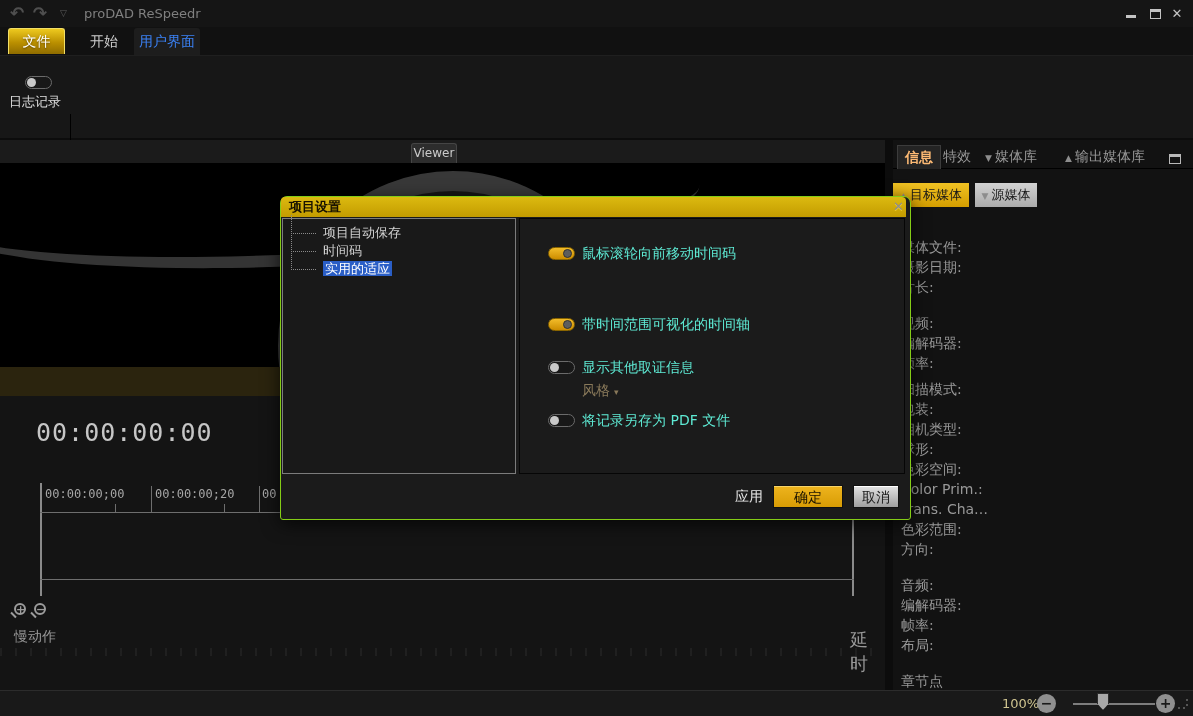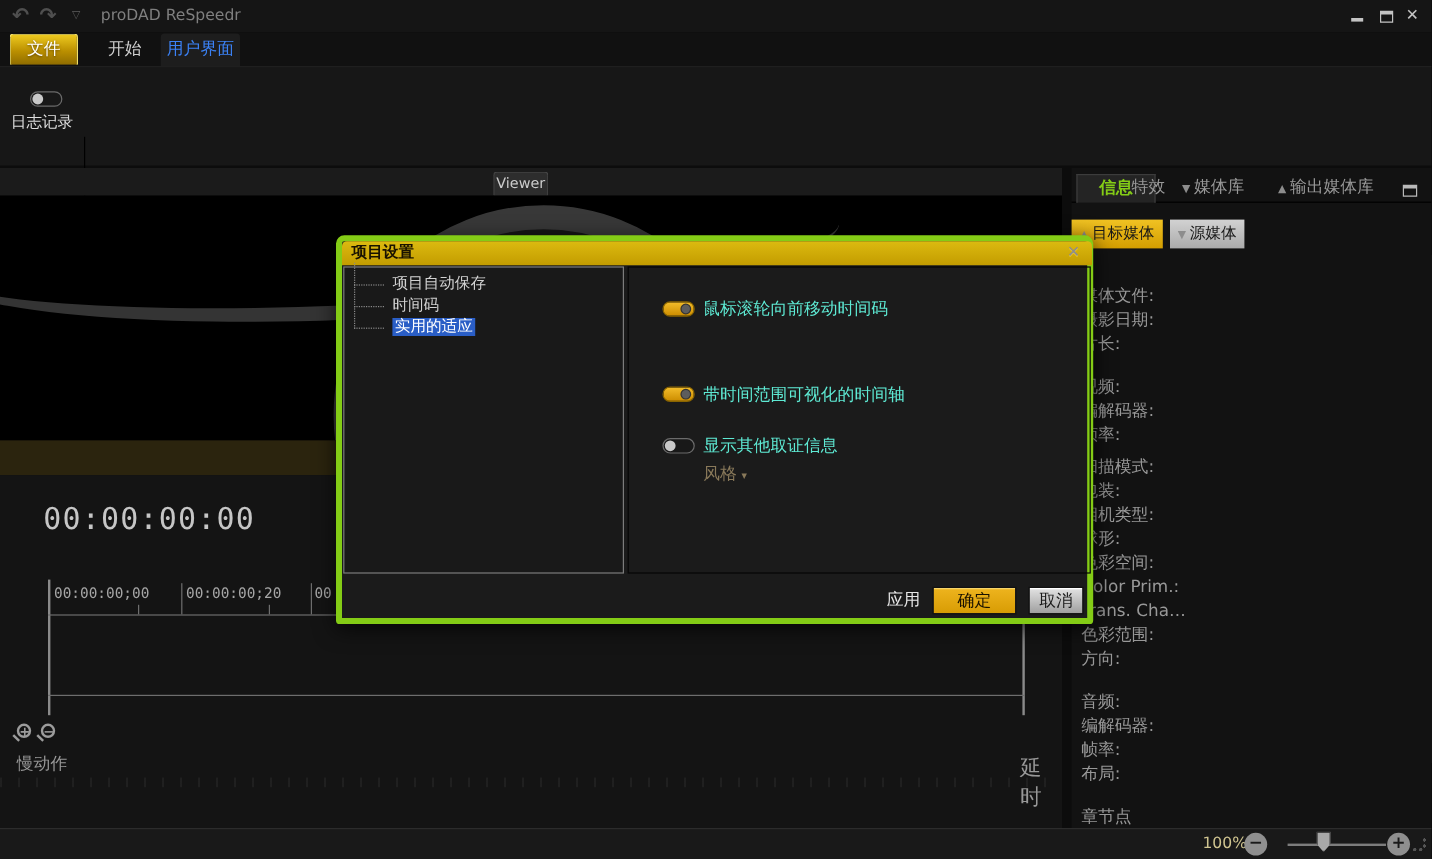--- a/index.html
+++ b/index.html
@@ -90,22 +90,22 @@
   .magnifier::after { content:""; position:absolute; left:-6px; top:9px; width:7px; height:2px;
      background:#9c9c9c; transform:rotate(45deg); }
   #zoom-in { left:14px; top:207px; } #zoom-out { left:34px; top:207px; }
   #slow-label { left:14px; top:232px; color:#989898; font-size:14px; }
   #fast-label { left:850px; top:232px; color:#989898; font-size:18px; }
 
   
   #right-panel { left:893px; top:140px; width:300px; height:550px; background:#121212; }
   #rp-tabs { left:0; top:5px; width:300px; height:24px; border-bottom:1px solid #000; }
   .rp-tab { position:absolute; top:0; height:24px; font-size:14px; color:#989898; line-height:22px; }
-  #rp-tab-info { left:4px; padding:0 18px; background:#242424; border:1px solid #3c3c3c;
-     border-bottom:none; color:#84cc16; font-weight:bold; }
+  #rp-tab-info { left:4px; padding:0 7px; background:#242424; border:1px solid #3c3c3c;
+     border-bottom:none; color:#fdba74; font-weight:bold; }
   #rp-tab-fx { left:50px; } #rp-tab-lib { left:92px; } #rp-tab-out { left:172px; }
   .chev { font-size:9px; margin-right:3px; color:#8d8d8d; }
   #rp-max { left:276px; top:9px; }
   .subtab { position:absolute; top:43px; height:24px; font-size:13px; color:#171717;
      line-height:24px; text-align:center; }
   #subtab-target { left:0px; width:76px; background:linear-gradient(#f0c223,#d49e00); }
   #subtab-source { left:82px; width:62px; background:linear-gradient(#d2d2d2,#ababab); }
   #rp-fields { left:8px; top:97px; width:285px; }
   .rp-field { height:20px; font-size:14px; color:#989898; line-height:20px; white-space:nowrap; overflow:hidden; }
   .rp-gap { height:16px; } .rp-gap-sm { height:6px; }
@@ -120,21 +120,21 @@
   #slider-handle { left:1097px; top:2px; width:12px; height:17px; background:#a8a8a8;
       border:1px solid #2c2c2c; clip-path:polygon(0 0,100% 0,100% 60%,50% 100%,0 60%); }
   #resize-grip { left:1176px; top:6px; width:14px; height:14px;
       background:radial-gradient(circle at 3px 11px,#555 1.3px,transparent 1.5px),
                  radial-gradient(circle at 8px 11px,#555 1.3px,transparent 1.5px),
                  radial-gradient(circle at 11px 8px,#555 1.3px,transparent 1.5px),
                  radial-gradient(circle at 11px 3px,#555 1.3px,transparent 1.5px); }
 
   
   #dialog { left:280px; top:196px; width:631px; height:324px; background:#1b1b1b;
-     border:5px solid #84cc16; border-radius:7px 7px 3px 3px; box-shadow:0 4px 18px rgba(0,0,0,.7); z-index:50; }
+     border:1px solid #84cc16; border-radius:7px 7px 3px 3px; box-shadow:0 4px 18px rgba(0,0,0,.7); z-index:50; }
   #dlg-title { left:0; top:0; width:625px; height:20px; background:linear-gradient(#dcba10,#c39c00);
      color:#181200; font-size:13px; font-weight:bold; line-height:20px; padding-left:8px; border-radius:4px 4px 0 0; }
   #dlg-close { right:6px; top:2px; color:#8d8d8d; font-size:13px; font-weight:bold; text-shadow:0 1px 0 #eecb30; }
   #dlg-body { left:0; top:20px; width:625px; height:298px; }
   #dlg-tree { left:1px; top:1px; width:234px; height:256px; border:1px solid #7c7c7c; background:#191919; }
   .tree-item { position:absolute; left:0; height:18px; font-size:13px; color:#d2d2d2; line-height:18px; padding-left:40px; }
   .tree-item::before { content:""; position:absolute; left:8px; top:-9px; width:24px; height:18px;
      border-left:1px dotted #8a8a8a; border-bottom:1px dotted #8a8a8a; }
   #tree-0 { top:5px; } #tree-1 { top:23px; } #tree-2 { top:41px; }
   #tree-2 .sel { background:#2a5ec6; color:#fff; padding:0 2px; }
@@ -298,20 +298,26 @@
         </div>
         <div id="opt-2" class="opt-row">
           <div class="toggle on">
               <div class="knob"></div>
             </div>
           <span class="opt-label">带时间范围可视化的时间轴</span>
         </div>
         <div id="style-row" class="abs">
           <span>风格</span><span class="caret">▾</span>
         </div>
+        <div id="opt-4" class="opt-row">
+          <div class="toggle off">
+              <div class="knob"></div>
+            </div>
+          <span class="opt-label">将记录另存为 PDF 文件</span>
+        </div>
       </div>
 
       <div id="btn-apply" class="dlg-btn">应用</div>
       <div id="btn-ok" class="dlg-btn">确定</div>
       <div id="btn-cancel" class="dlg-btn">取消</div>
     </div>
   </div>
 
 </div>
 

